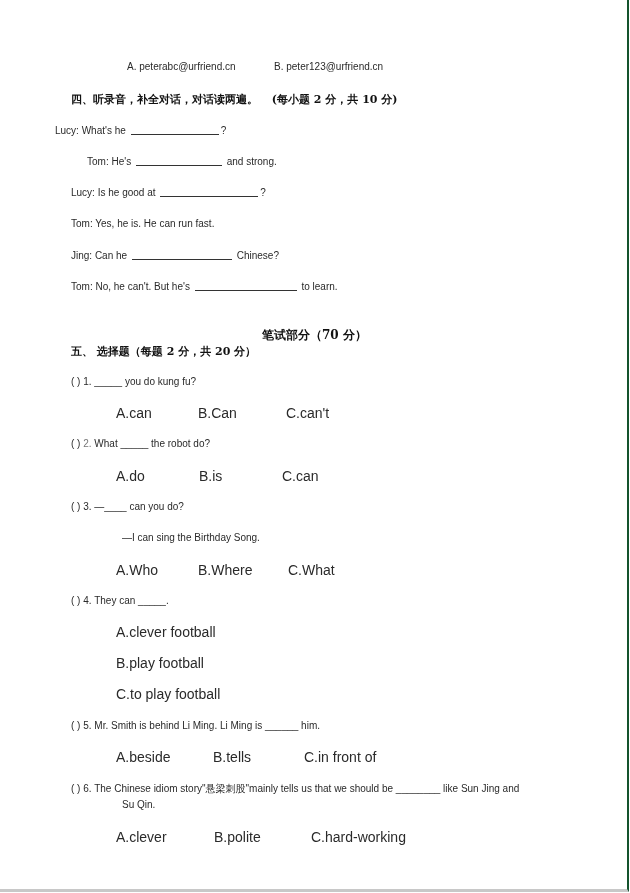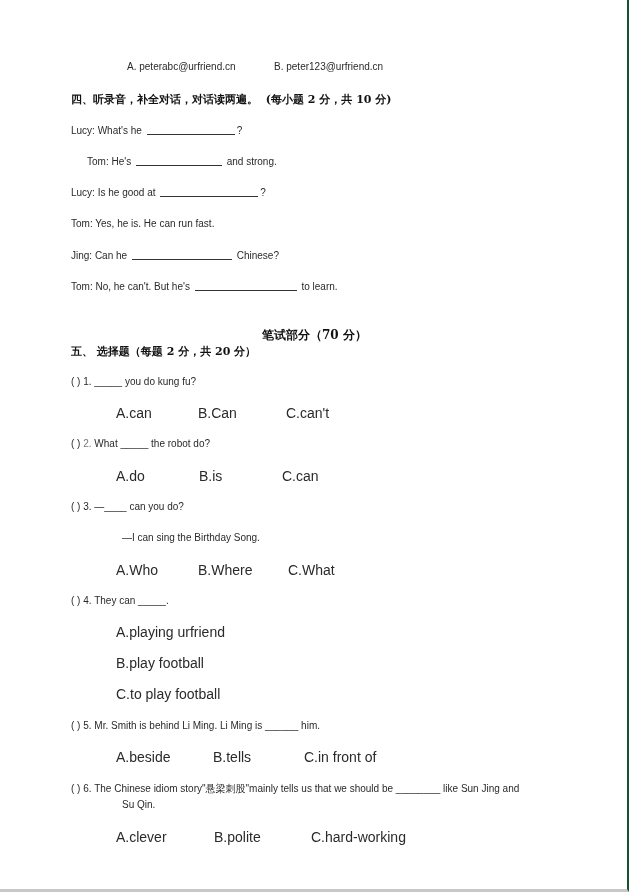--- a/index.html
+++ b/index.html
@@ -57,24 +57,24 @@
 </head>
 <body>
 
 <div class="page">
 
   <div class="line" style="left:127px; top:61px;">A. peterabc@urfriend.cn</div>
   <div class="line" style="left:274px; top:61px;">B. peter123@urfriend.cn</div>
 
   <div class="line" style="left:71px; top:94px;">
     <span class="cjk-bold">四、听录音，补全对话，对话读两遍。</span>
-    <span class="cjk-bold" style="margin-left:5px;">(每小题 2 分，共 10 分)</span>
+    <span class="cjk-bold" style="margin-left:11px;">(每小题 2 分，共 10 分)</span>
   </div>
 
-  <div class="line" style="left:71px; top:124px;">
+  <div class="line" style="left:55px; top:124px;">
     <span>Lucy: What's he</span>
     <span class="blank" style="width:88px;"></span><span>?</span>
   </div>
 
   <div class="line" style="left:71px; top:155px;margin-left:16px;">
     <span>Tom: He's</span>
     <span class="blank" style="width:86px;"></span>
     <span>and strong.</span>
   </div>
 
@@ -124,21 +124,21 @@
   </div>
   <div class="line" style="left:122px; top:532px;">—I can sing the Birthday Song.</div>
   <div class="opt" style="left:116px; top:564px;">A.Who</div>
   <div class="opt" style="left:198px; top:564px;">B.Where</div>
   <div class="opt" style="left:288px; top:564px;">C.What</div>
 
   <div class="line" style="left:71px; top:595px;">
     <span>(     )</span>
     <span>4. They can _____.</span>
   </div>
-  <div class="opt" style="left:116px; top:626px;">A.playing urfriend</div>
+  <div class="opt" style="left:116px; top:626px;">A.clever football</div>
   <div class="opt" style="left:116px; top:657px;">B.play football</div>
   <div class="opt" style="left:116px; top:688px;">C.to play football</div>
 
   <div class="line" style="left:71px; top:720px;">
     <span>(     )</span>
     <span>5. Mr. Smith is behind Li Ming. Li Ming is ______ him.</span>
   </div>
   <div class="opt" style="left:116px; top:751px;">A.beside</div>
   <div class="opt" style="left:213px; top:751px;">B.tells</div>
   <div class="opt" style="left:304px; top:751px;">C.in front of</div>

